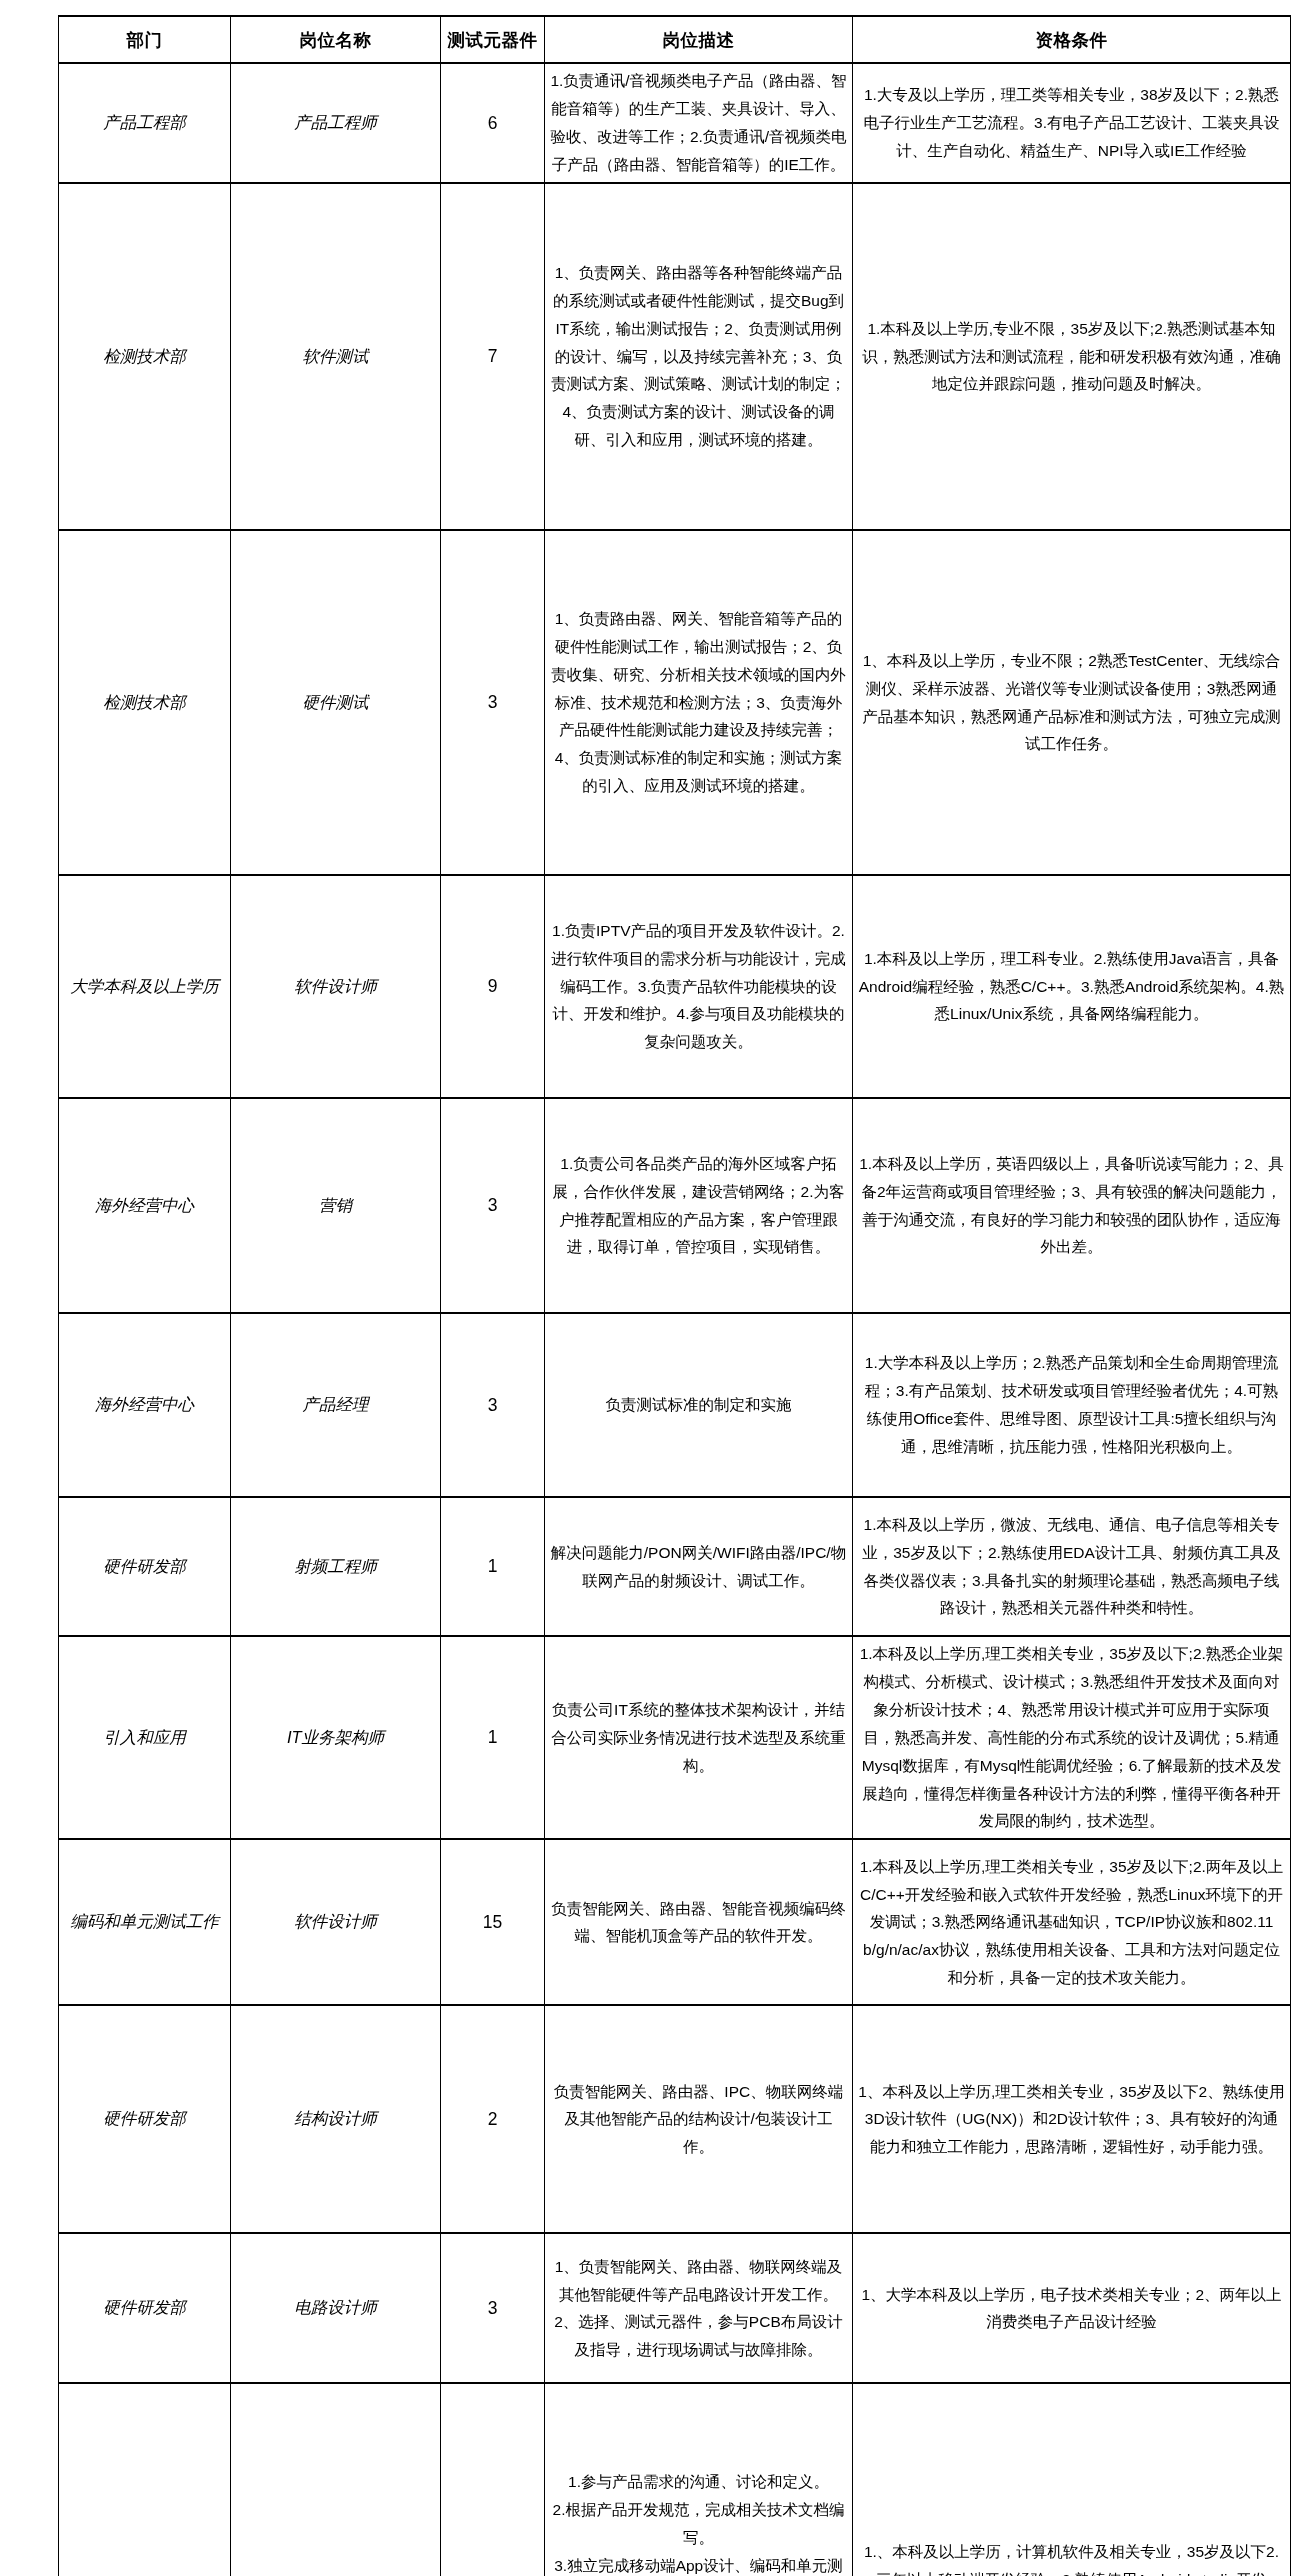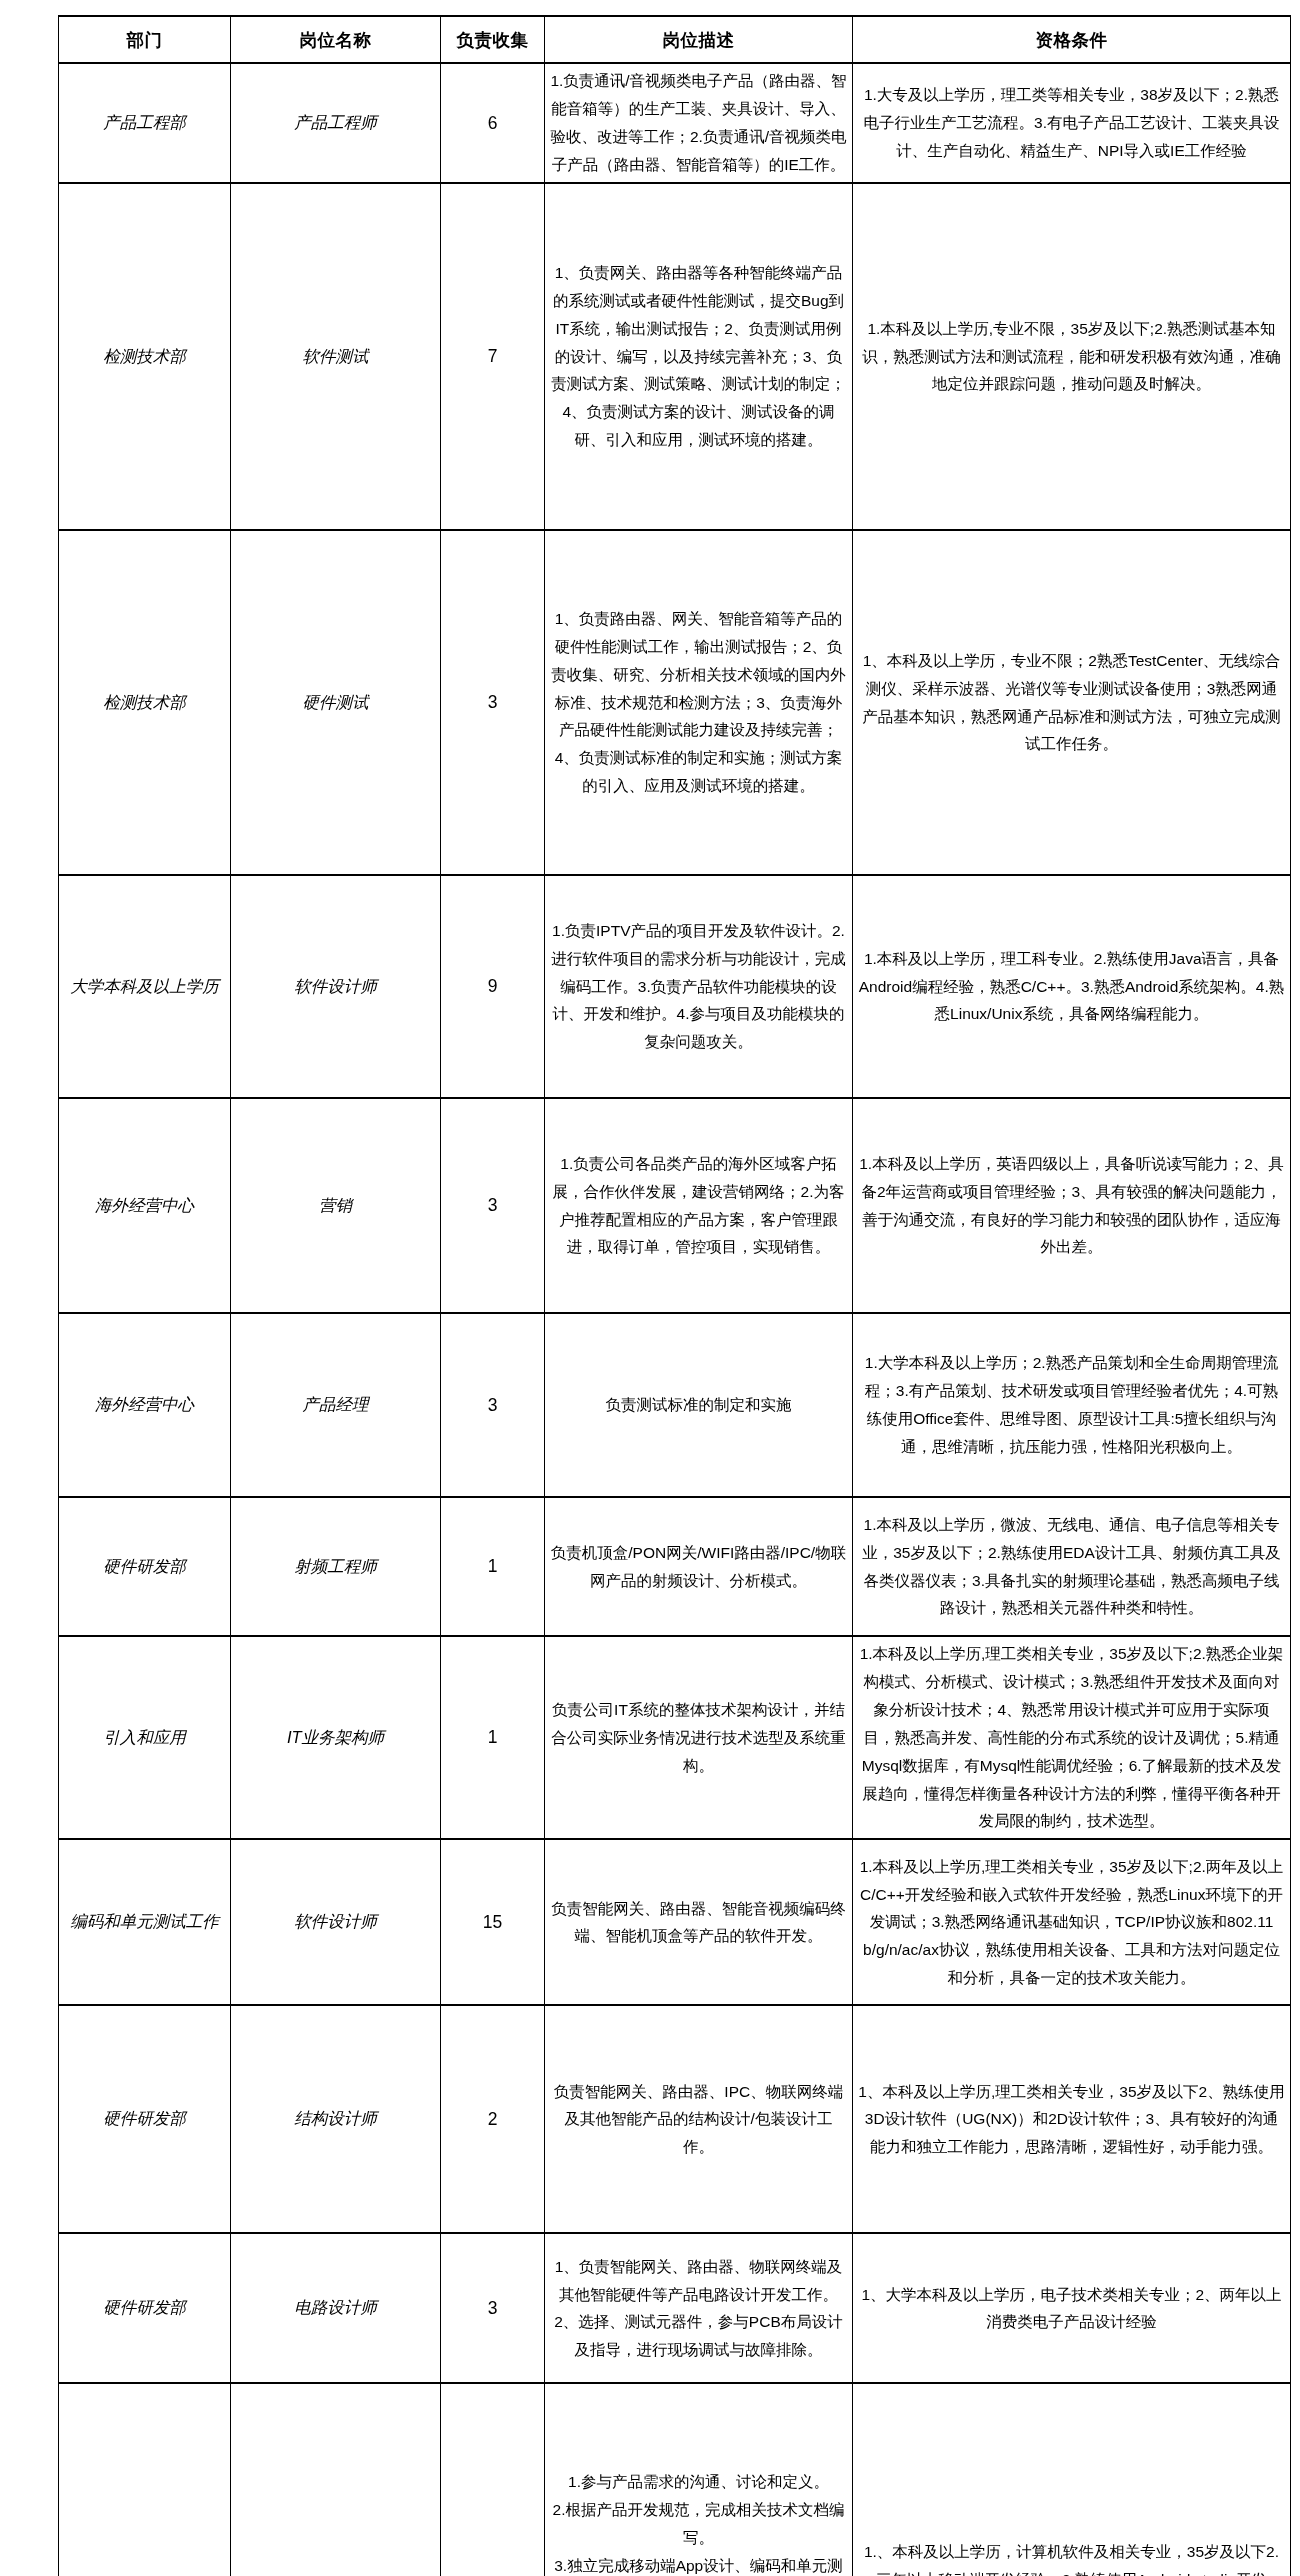--- a/index.html
+++ b/index.html
@@ -78,21 +78,21 @@
       <col style="width:172px">
       <col style="width:210px">
       <col style="width:104px">
       <col style="width:308px">
       <col style="width:438px">
     </colgroup>
     <thead>
       <tr>
         <th>部门</th>
         <th>岗位名称</th>
-        <th>负责收集</th>
+        <th>测试元器件</th>
         <th>岗位描述</th>
         <th>资格条件</th>
       </tr>
     </thead>
     <tbody id="rows-body">
     <tr>
       <td class="c-dept">产品工程部</td>
       <td class="c-pos">产品工程师</td>
       <td class="c-count">6</td>
       <td class="c-desc">1.负责通讯/音视频类电子产品（路由器、智能音箱等）的生产工装、夹具设计、导入、验收、改进等工作；2.负责通讯/音视频类电子产品（路由器、智能音箱等）的IE工作。</td>
@@ -136,21 +136,21 @@
       <td class="c-pos">产品经理</td>
       <td class="c-count">3</td>
       <td class="c-desc">负责测试标准的制定和实施</td>
       <td class="c-qual">1.大学本科及以上学历；2.熟悉产品策划和全生命周期管理流程；3.有产品策划、技术研发或项目管理经验者优先；4.可熟练使用Office套件、思维导图、原型设计工具:5擅长组织与沟通，思维清晰，抗压能力强，性格阳光积极向上。</td>
     </tr>
 
     <tr>
       <td class="c-dept">硬件研发部</td>
       <td class="c-pos">射频工程师</td>
       <td class="c-count">1</td>
-      <td class="c-desc">负责机顶盒/PON网关/WIFI路由器/IPC/物联网产品的射频设计、分析模式。</td>
+      <td class="c-desc">解决问题能力/PON网关/WIFI路由器/IPC/物联网产品的射频设计、调试工作。</td>
       <td class="c-qual">1.本科及以上学历，微波、无线电、通信、电子信息等相关专业，35岁及以下；2.熟练使用EDA设计工具、射频仿真工具及各类仪器仪表；3.具备扎实的射频理论基础，熟悉高频电子线路设计，熟悉相关元器件种类和特性。</td>
     </tr>
 
     <tr>
       <td class="c-dept">引入和应用</td>
       <td class="c-pos">IT业务架构师</td>
       <td class="c-count">1</td>
       <td class="c-desc">负责公司IT系统的整体技术架构设计，并结合公司实际业务情况进行技术选型及系统重构。</td>
       <td class="c-qual">1.本科及以上学历,理工类相关专业，35岁及以下;2.熟悉企业架构模式、分析模式、设计模式；3.熟悉组件开发技术及面向对象分析设计技术；4、熟悉常用设计模式并可应用于实际项目，熟悉高并发、高性能的分布式系统的设计及调优；5.精通Mysql数据库，有Mysql性能调优经验；6.了解最新的技术及发展趋向，懂得怎样衡量各种设计方法的利弊，懂得平衡各种开发局限的制约，技术选型。</td>
     </tr>

